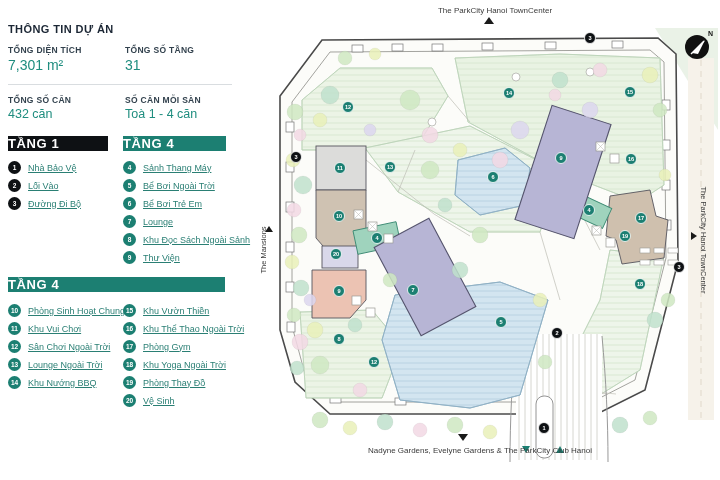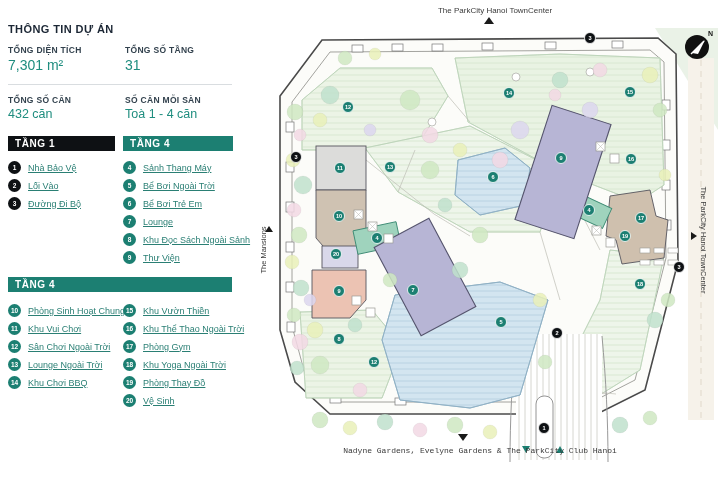--- a/index.html
+++ b/index.html
@@ -8,39 +8,39 @@
   .abs{position:absolute;}
   
   #info-panel{left:8px;top:23px;width:238px;}
   .panel-title{font-size:11px;font-weight:bold;letter-spacing:.4px;color:#1b2634;}
   .stat-grid{display:grid;grid-template-columns:117px 121px;row-gap:2px;margin-top:10px;}
   .stat-label{font-size:8.5px;font-weight:bold;color:#33424e;letter-spacing:.3px;}
   .stat-value{font-size:14px;color:#1f8d7f;margin-top:2px;line-height:1.25;}
   .stat-value.small{font-size:12.5px;}
   .divider{height:1px;background:#d9dde0;margin:9px 0 8px 0;width:224px;}
   .legend-headers{display:grid;grid-template-columns:109px 121px;column-gap:6px;margin-top:14px;}
-  .lg-header{height:15px;line-height:15px;padding-left:7px;font-size:10px;font-weight:bold;
+  .lg-header{height:15px;line-height:15px;font-size:13px;font-weight:bold;
              letter-spacing:.6px;color:#ffffff;}
   .lg-header.black{background:#0e1114;width:100px;}
   .lg-header.teal{background:#1c7f72;width:103px;}
   .lg-header.wide{background:#1c7f72;width:217px;margin-top:13px;}
   .legend-cols{display:grid;grid-template-columns:115px 121px;margin-top:10px;}
   .legend-list{display:flex;flex-direction:column;gap:5px;}
   .legend-row{display:flex;align-items:center;gap:7px;height:13px;}
   .num-badge{width:13px;height:13px;border-radius:50%;flex:0 0 13px;color:#fff;
              font-size:6.5px;font-weight:bold;text-align:center;line-height:13px;}
   .num-badge.black{background:#0e1114;}
   .num-badge.teal{background:#1c7f72;}
   .legend-label{font-size:9px;color:#2a7f74;white-space:nowrap;text-decoration:underline;}
   
   .map-label{font-size:8px;color:#3a3a3a;}
   #label-top{left:380px;top:6px;width:230px;text-align:center;}
   #arrow-top{left:484px;top:17px;width:0;height:0;border-left:5px solid transparent;
              border-right:5px solid transparent;border-bottom:7px solid #1a1a1a;}
-  #label-bottom{left:275px;top:446px;width:410px;text-align:center;font-family:Liberation Mono, monospace;}
+  #label-bottom{left:275px;top:446px;width:410px;text-align:center;}
   #arrow-bottom{left:458px;top:434px;width:0;height:0;border-left:5px solid transparent;
                 border-right:5px solid transparent;border-top:7px solid #1a1a1a;}
   #label-right{left:703px;top:240px;transform:translate(-50%,-50%) rotate(90deg);
                transform-origin:center;white-space:nowrap;font-size:7.5px;}
   #arrow-right{left:691px;top:232px;width:0;height:0;border-top:4px solid transparent;
                border-bottom:4px solid transparent;border-left:6px solid #1a1a1a;}
   #label-left{left:263px;top:250px;transform:translate(-50%,-50%) rotate(-90deg);
               transform-origin:center;white-space:nowrap;font-size:7.5px;}
   #arrow-left{left:265px;top:226px;width:0;height:0;border-left:4px solid transparent;
               border-right:4px solid transparent;border-bottom:6px solid #1a1a1a;}
@@ -464,21 +464,21 @@
           <span class="legend-label">Sân Chơi Ngoài Trời</span>
         </div>
 
         <div class="legend-row">
           <span class="num-badge teal">13</span>
           <span class="legend-label">Lounge Ngoài Trời</span>
         </div>
 
         <div class="legend-row">
           <span class="num-badge teal">14</span>
-          <span class="legend-label">Khu Chơi BBQ</span>
+          <span class="legend-label">Khu Nướng BBQ</span>
         </div>
       </div>
     <div class="legend-list">
 
         <div class="legend-row">
           <span class="num-badge teal">15</span>
           <span class="legend-label">Khu Vườn Thiền</span>
         </div>
 
         <div class="legend-row">

